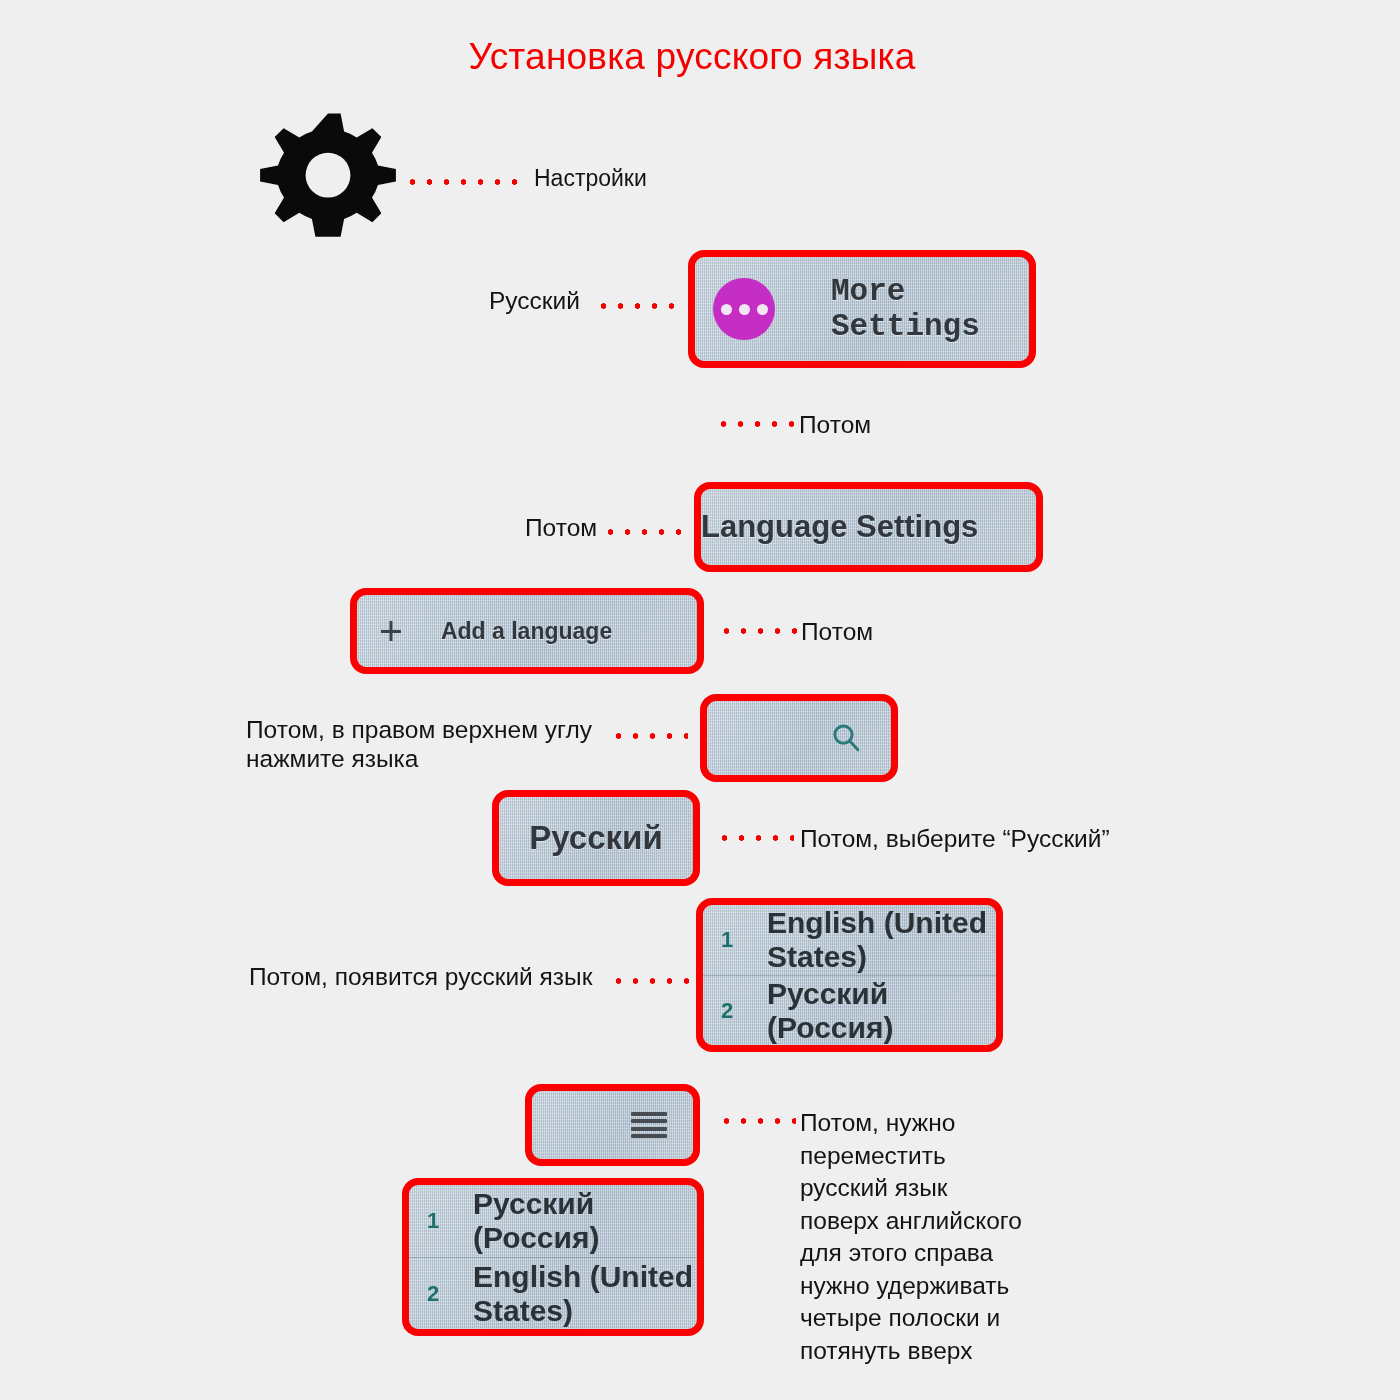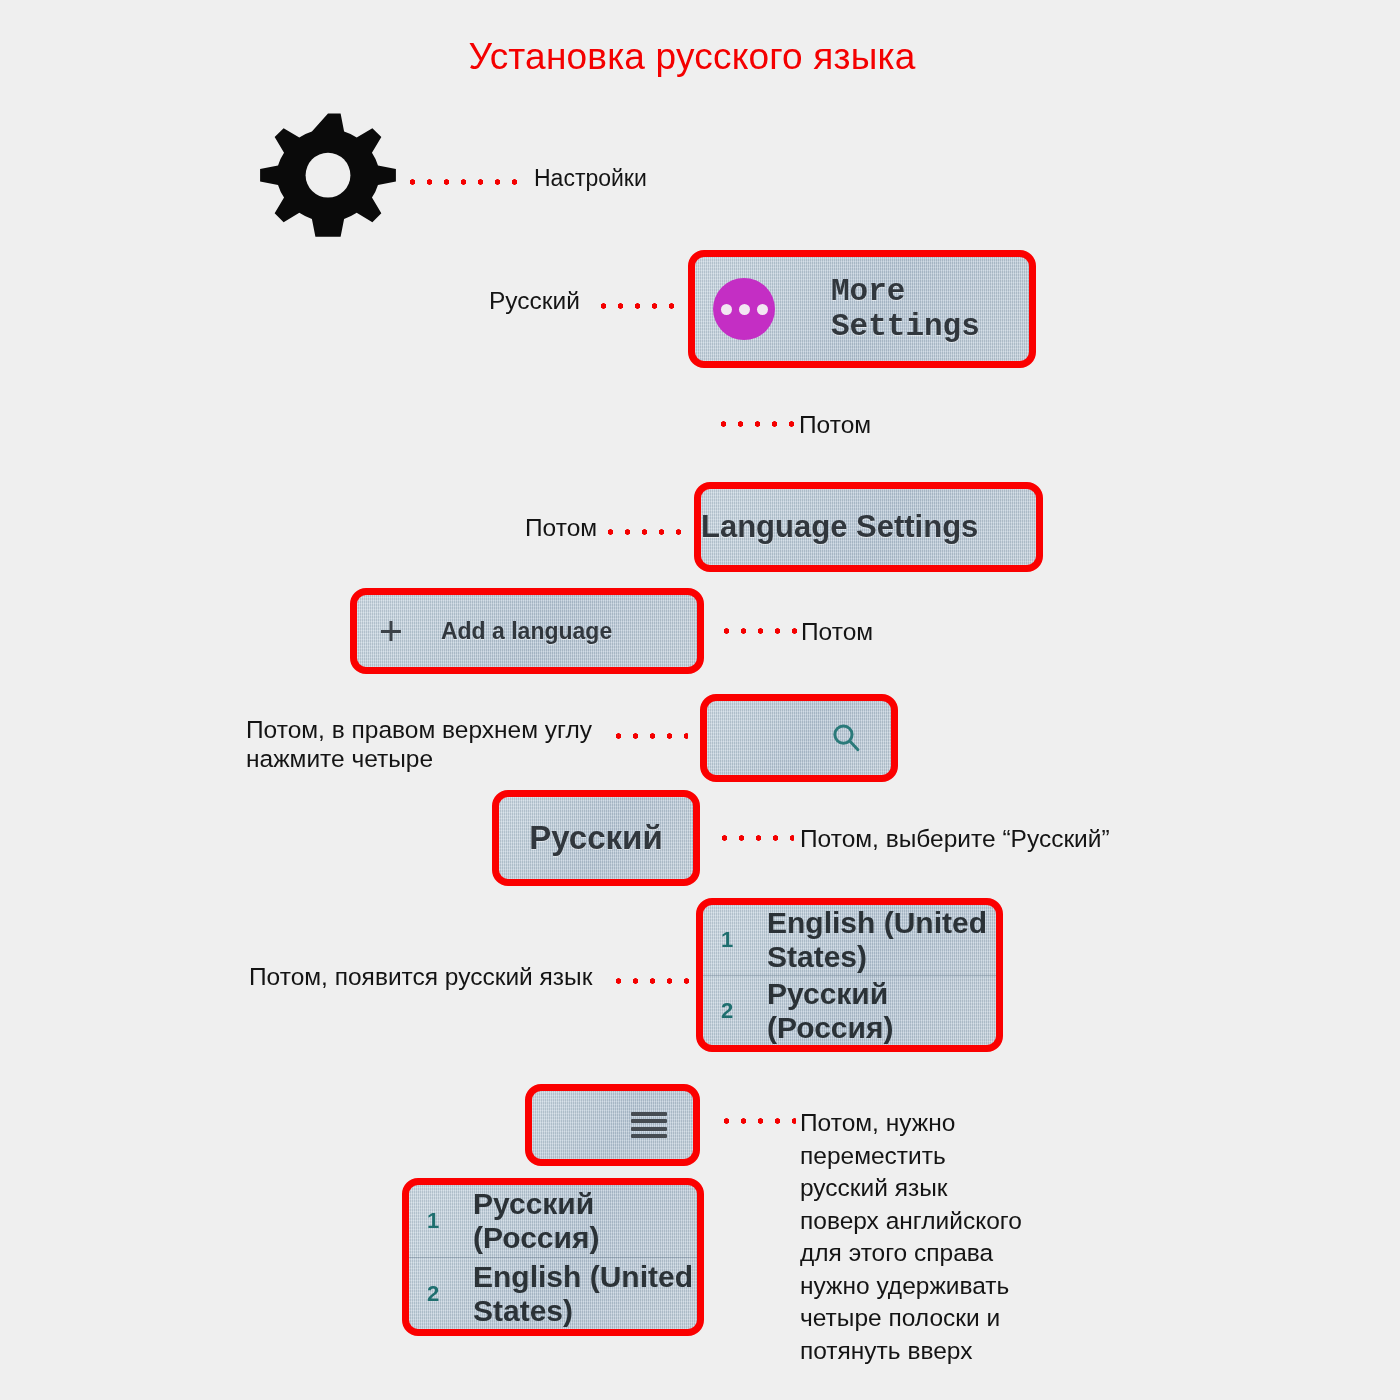--- a/index.html
+++ b/index.html
@@ -143,21 +143,21 @@
   </div>
 
   <div class="card" id="card-add-language">
     <span class="plus-icon">+</span>
     <span class="card-label">Add a language</span>
   </div>
   <div class="dots" style="left:718px; top:627px; width:82px;"></div>
   <div class="note" style="left:801px; top:618px;">Потом</div>
 
   <div class="note" style="left:246px; top:716px;">Потом, в правом верхнем углу
-нажмите четыре</div>
+нажмите языка</div>
   <div class="dots" style="left:610px; top:732px; width:78px;"></div>
   <div class="card" id="card-search">
     <span class="search-icon">
       <svg viewBox="0 0 24 24" width="34" height="34" fill="none" stroke="#2b7a7a" stroke-width="2.1" stroke-linecap="round">
         <circle cx="10.2" cy="9.6" r="6.1"></circle>
         <line x1="14.8" y1="14.3" x2="20.4" y2="20.3"></line>
       </svg>
     </span>
   </div>
 

